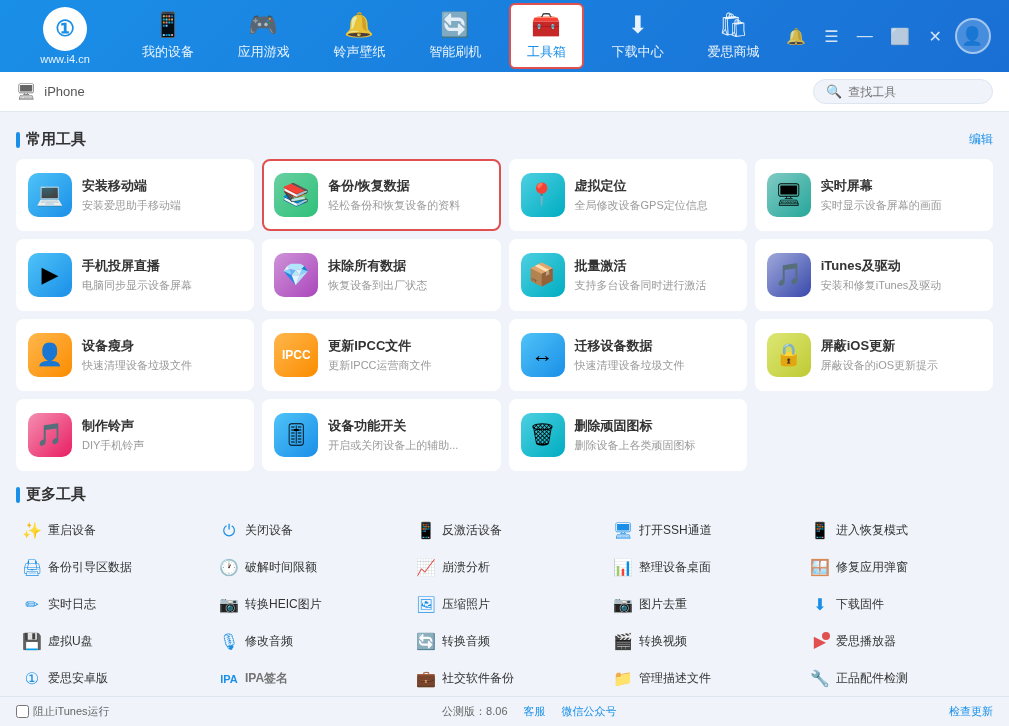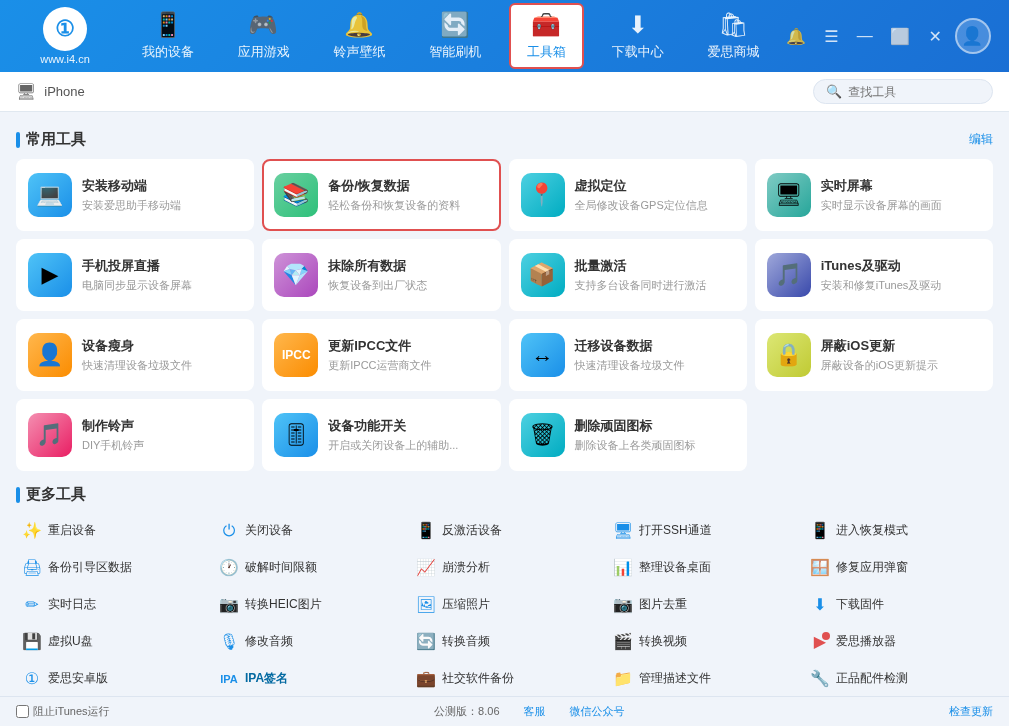--- a/index.html
+++ b/index.html
@@ -213,40 +213,40 @@
       display: flex;
       align-items: center;
       gap: 6px;
       padding: 7px 6px;
       cursor: pointer;
       border-radius: 5px;
       white-space: nowrap;
     }
     .more-tool-icon { font-size: 16px; width: 20px; text-align: center; }
     .more-tool-label { font-size: 12px; color: #333; }
-    .more-tool-label.bold { font-weight: bold; color: #0369a1; }
+    .more-tool-label.bold { font-weight: bold; color: #737373; }
 
     
     .bottom-bar {
       position: absolute;
       bottom: 0;
       left: 0;
       right: 0;
       height: 30px;
       background: #f0f4fa;
       border-top: 1px solid #dde5f0;
       display: flex;
       align-items: center;
       padding: 0 16px;
       justify-content: space-between;
       font-size: 11px;
       color: #666;
     }
     .bottom-left { display: flex; align-items: center; gap: 6px; }
-    .bottom-center { display: flex; align-items: center; gap: 24px; }
+    .bottom-center { display: flex; align-items: center; gap: 16px; }
     .bottom-right { display: flex; align-items: center; gap: 16px; }
     .bottom-link { color: #1a8fe8; cursor: pointer; }
     .checkbox-label { display: flex; align-items: center; gap: 4px; }
 
     
     .red-dot {
       width: 8px; height: 8px; background: #e05050; border-radius: 50%;
       position: absolute; top: 0; right: 0;
     }
     .rel { position: relative; display: inline-block; }

